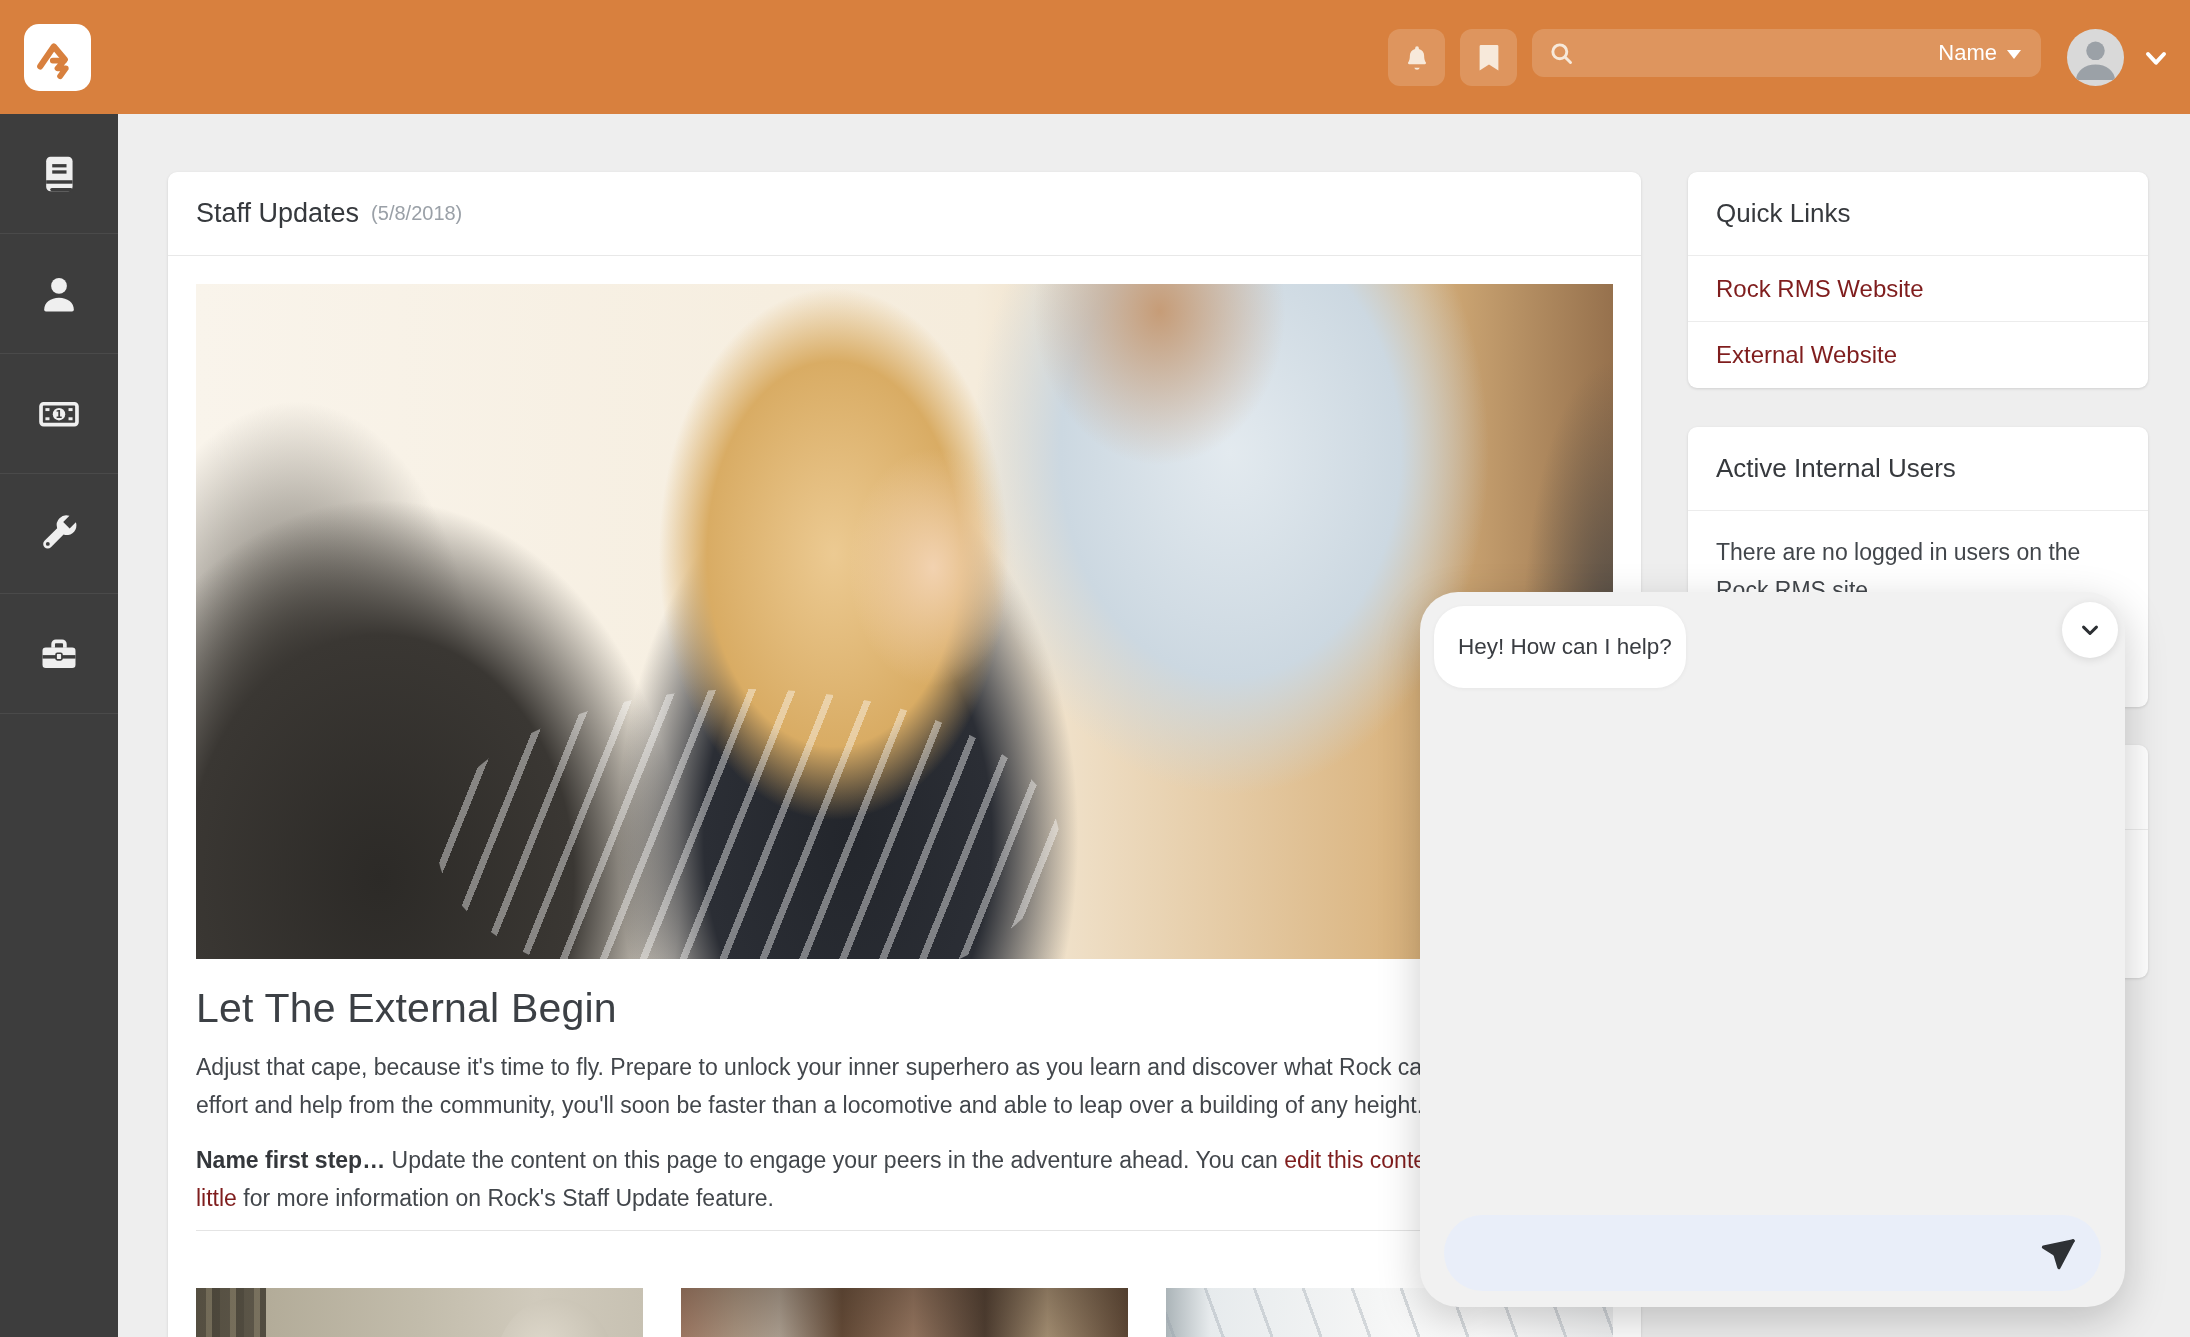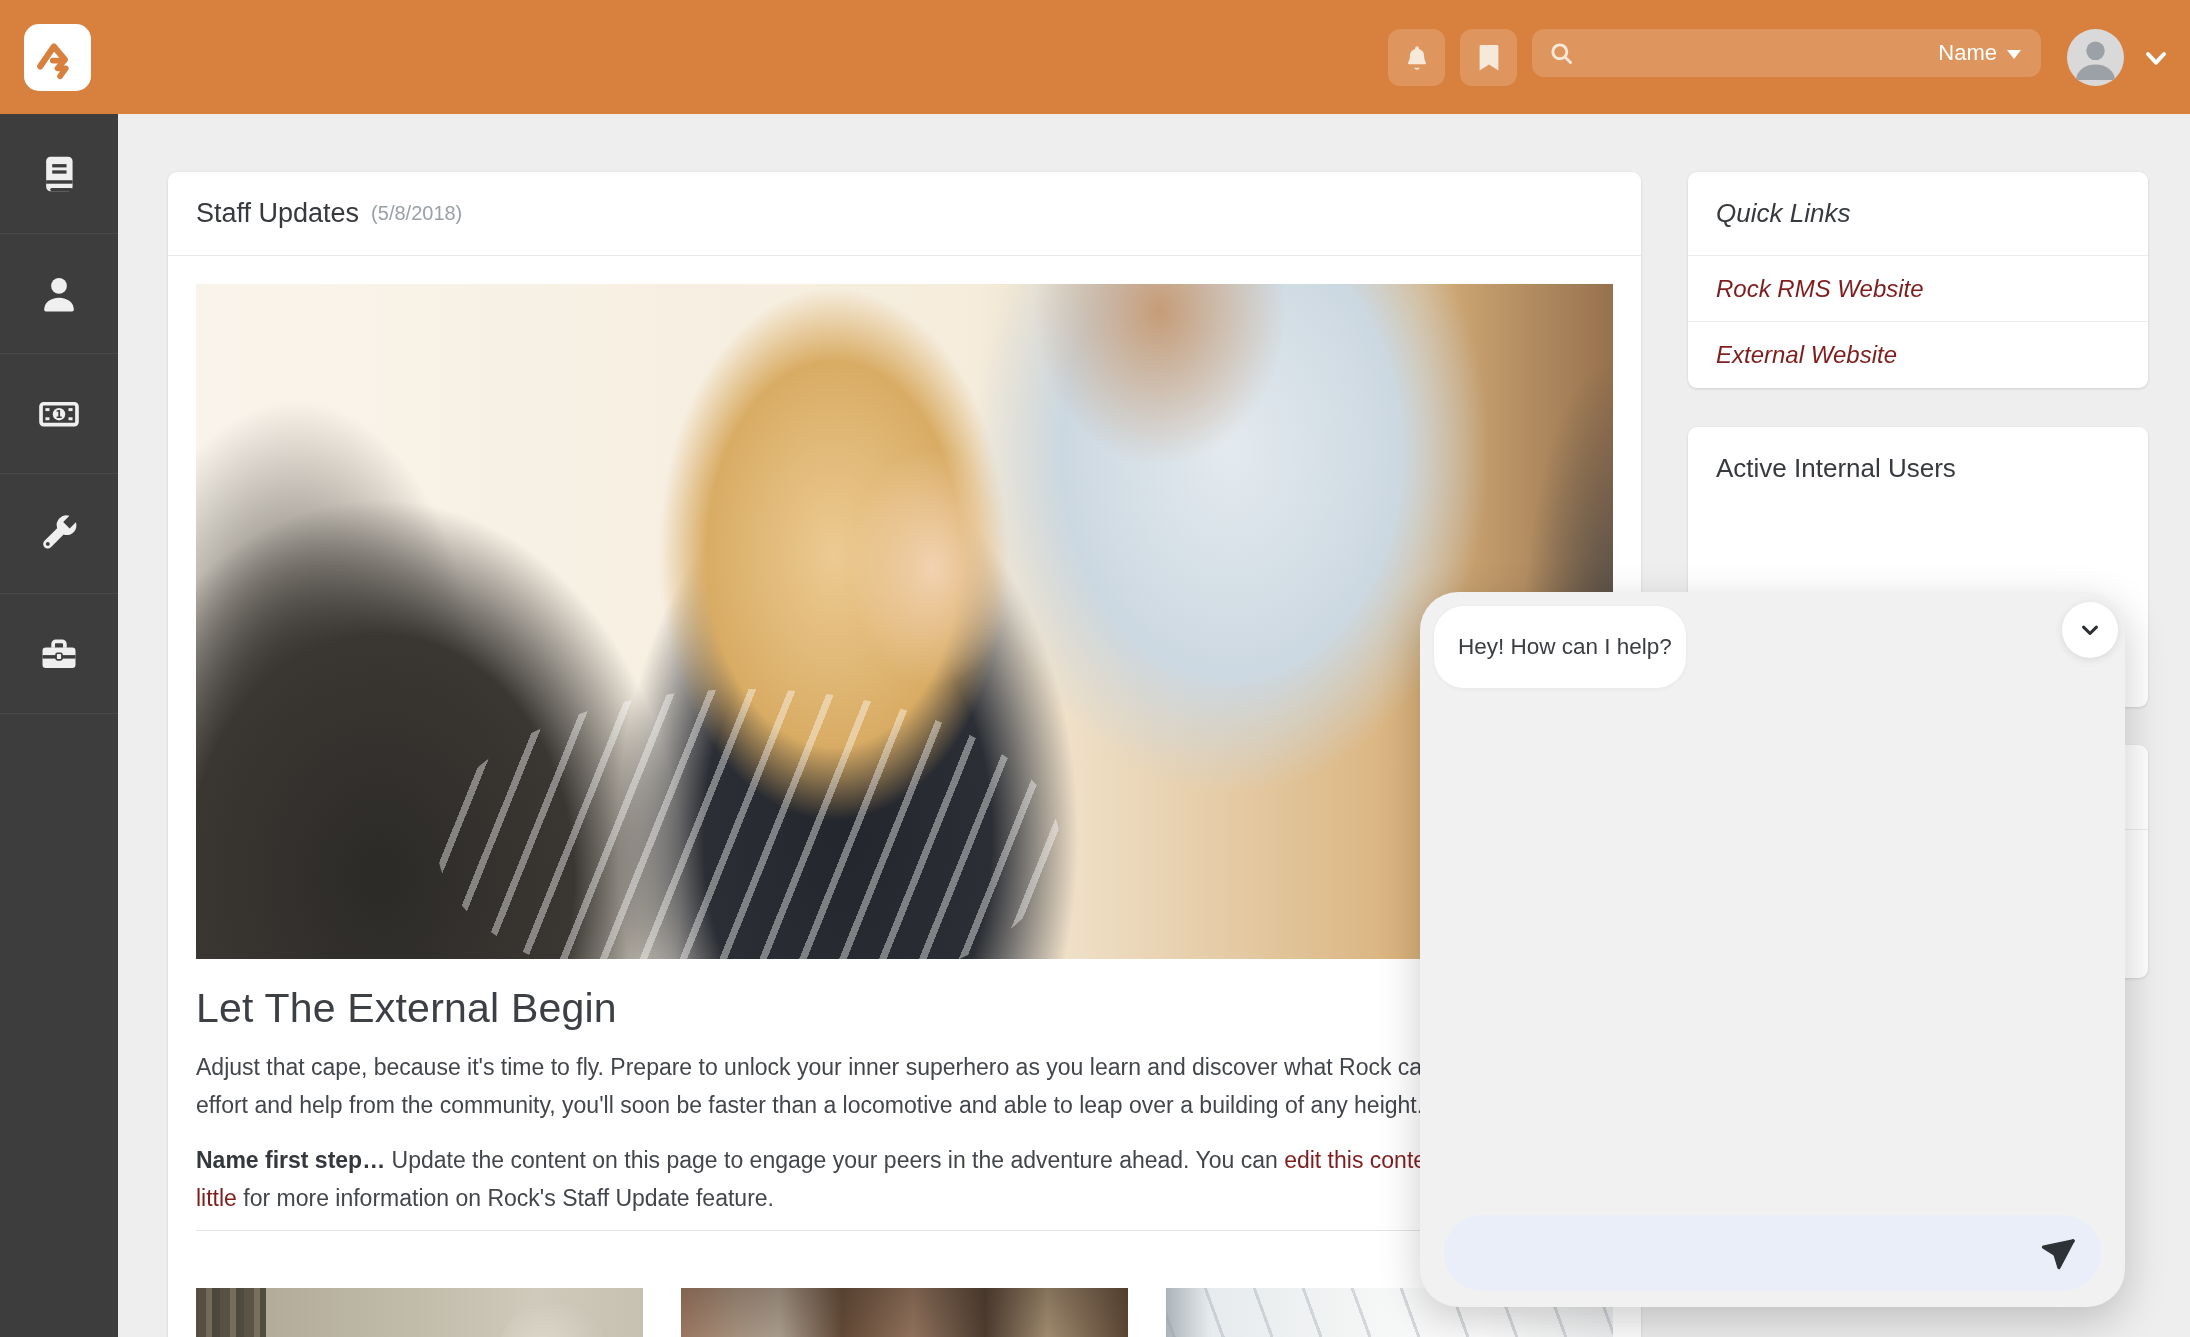--- a/index.html
+++ b/index.html
@@ -59,21 +59,21 @@
   .thumb1 { background:linear-gradient(90deg,#89836f 0%,#b3ac99 16%,#c2bcab 50%,#d0cabc 76%,#c7c1b2 100%); }
   .thumb1 .books { position:absolute; left:0; top:0; width:70px; height:100%;
     background:repeating-linear-gradient(90deg,#474135 0 10px,#6b6350 10px 16px,#3a352b 16px 24px); opacity:0.8; }
   .thumb1 .orb { position:absolute; right:28px; top:10px; width:120px; height:140px; border-radius:50%; background:radial-gradient(circle at 40% 35%,#ded8cb,#c3bdae 70%,rgba(195,189,174,0) 100%); }
   .thumb2 { background:linear-gradient(90deg,#dca88c 0%,#ecd2b8 12%,#f2e6d5 22%,#7c5c43 36%,#caa184 52%,#594739 68%,#e5cba4 82%,#705640 100%); }
   .thumb2 .shelf { position:absolute; left:0; top:0; width:100%; height:100%; background:linear-gradient(180deg,rgba(56,42,32,0.55) 0%,rgba(56,42,32,0.15) 45%,rgba(56,42,32,0) 70%); }
   .thumb3 { background:linear-gradient(90deg,#abb4b8 0%,#e7ebed 10%,#f4f5f5 45%,#ffffff 70%,#eff0f1 100%); }
   .thumb3 .beams { position:absolute; inset:0; background:repeating-linear-gradient(70deg,rgba(148,158,168,0.35) 0 3px,transparent 3px 46px); }
 
   
-  .ql-card { left:1688px; top:172px; width:460px; height:216px; z-index:1;font-style:italic; }
+  .ql-card { left:1688px; top:172px; width:460px; height:216px; z-index:1; }
   .rc-head { height:83px; display:flex; align-items:center; padding:0 28px; font-size:26px; color:#36393d; font-weight:500; }
   .ql-row { height:66px; display:flex; align-items:center; padding:0 28px; border-top:1px solid #ececec; }
   .ql-row a { font-size:24px; }
   .aiu-card { left:1688px; top:427px; width:460px; height:280px; z-index:1; }
   .aiu-body { padding:22px 24px 0 28px; border-top:1px solid #ececec; font-size:23px; line-height:38px; color:#42464b; }
   .ph-card { left:1688px; top:745px; width:460px; height:233px; z-index:1; }
   .ph-head { height:85px; border-bottom:1px solid #ececec; }
 
   
   .chat { position:absolute; left:1420px; top:592px; width:705px; height:715px; background:#f1f1f1; border-radius:38px; box-shadow:0 14px 44px rgba(0,0,0,0.20); z-index:50; }
@@ -221,20 +221,21 @@
     <div class="ql-row">
       <a class="inline-link">Rock RMS Website</a>
     </div>
     <div class="ql-row">
       <a class="inline-link">External Website</a>
     </div>
   </section>
 
   <section class="card aiu-card">
     <div class="rc-head">Active Internal Users</div>
+    <div class="aiu-body">There are no logged in users on the Rock RMS site.</div>
   </section>
 
   <section class="card ph-card">
     <div class="ph-head"></div>
   </section>
 
   <div class="chat">
     <div class="chat-bubble">
       <span>Hey! How can I help?</span>
     </div>

